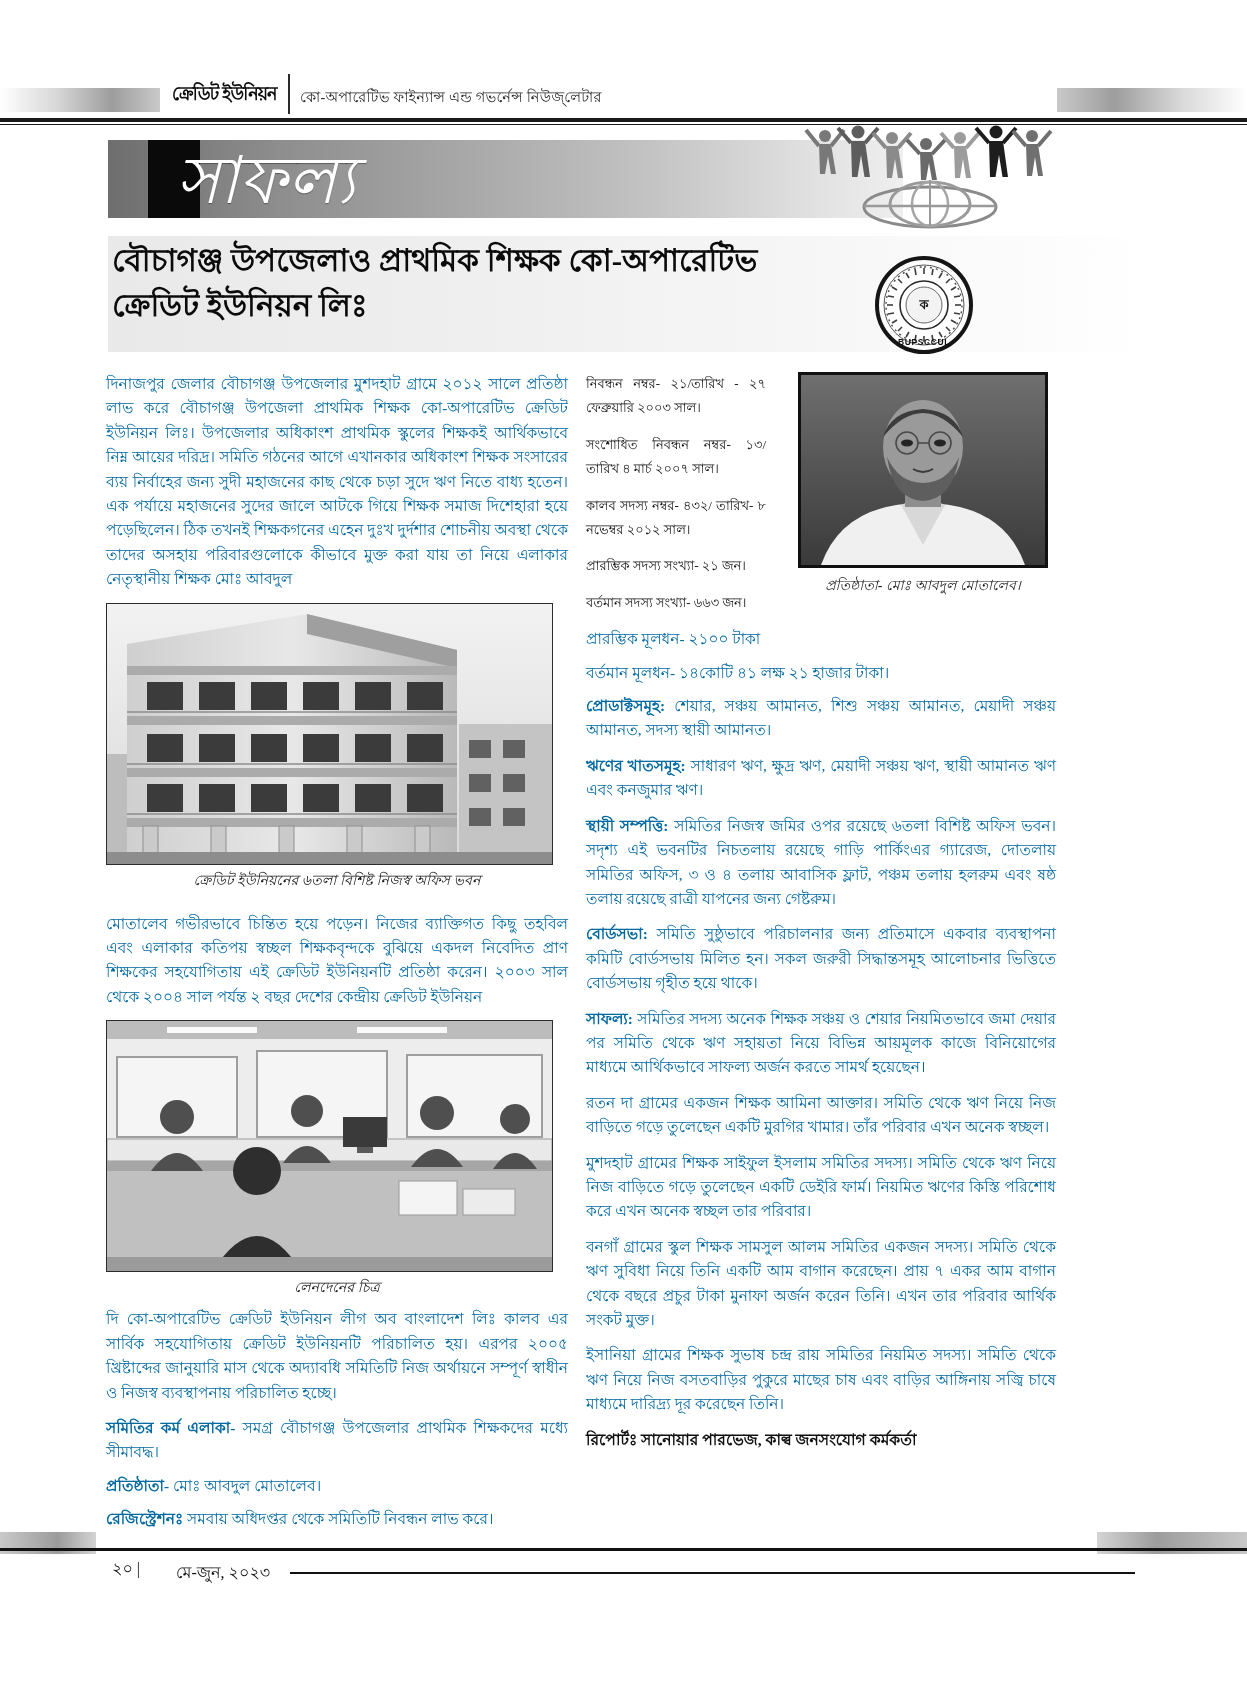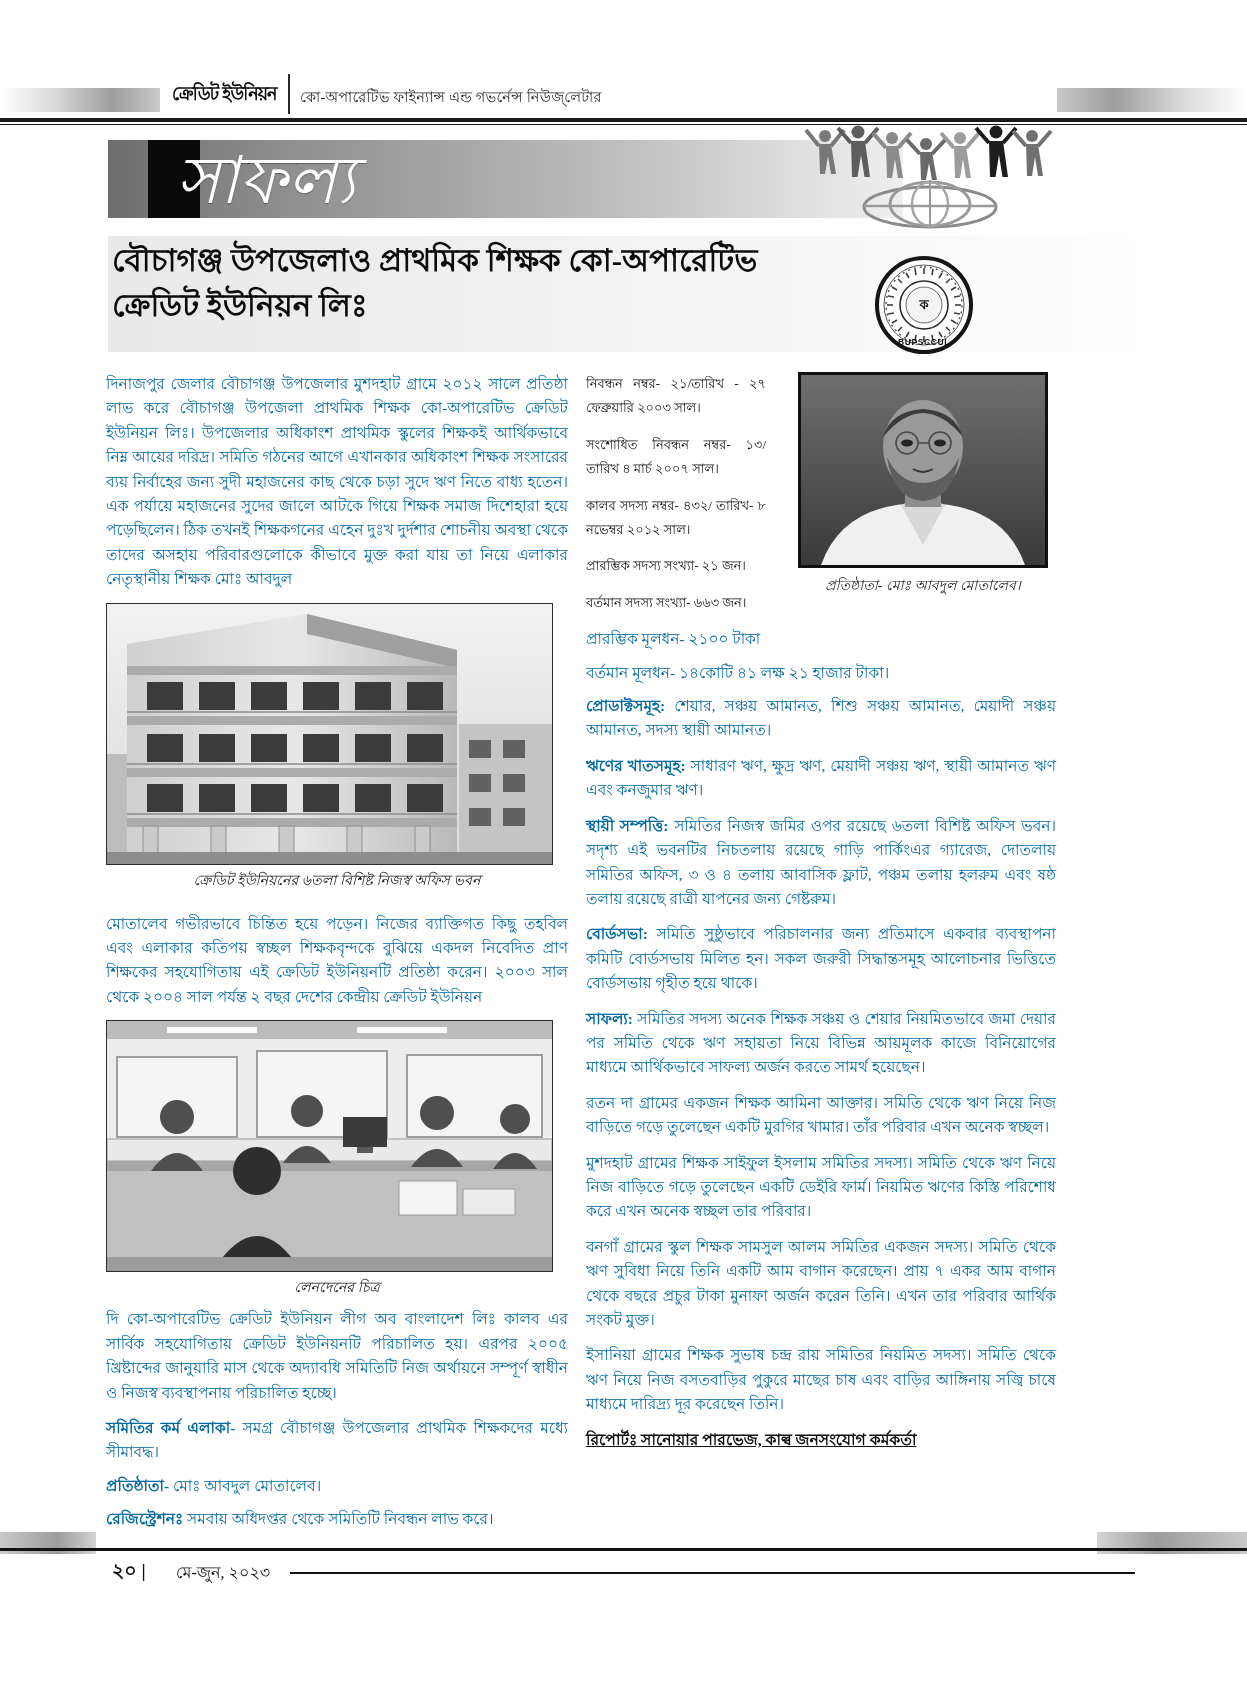--- a/index.html
+++ b/index.html
@@ -78,25 +78,25 @@
   
   .ph-building{width:445px;height:260px;border:1px solid #2c2c2c;overflow:hidden;background:#c8c8c8;}
   .ph-counter{width:445px;height:250px;border:1px solid #2c2c2c;overflow:hidden;background:#c8c8c8;}
 
   
   .foot-rule{position:absolute;left:0;right:0;top:1548px;height:3px;background:#111;}
   .foot-bar-left{position:absolute;left:0;top:1532px;width:96px;height:22px;
     background:linear-gradient(90deg,#c9c9c9,#9c9c9c 60%,#d4d4d4);}
   .foot-bar-right{position:absolute;right:0;top:1532px;width:150px;height:22px;
     background:linear-gradient(270deg,#c9c9c9,#9c9c9c 60%,#d4d4d4);}
-  .pageno{position:absolute;left:112px;top:1556px;font-size:19px;font-weight:bold;color:#111;}
+  .pageno{position:absolute;left:112px;top:1556px;font-size:16px;font-weight:normal;color:#111;}
   .issue{position:absolute;left:176px;top:1560px;font-size:16px;color:#111;text-align:right;}
   .foot-line{position:absolute;left:290px;right:112px;top:1572px;height:2px;background:#111;}
 
-  .byline{font-weight:bold;font-size:15.6px;margin-top:6px;text-decoration:underline;}
+  .byline{font-weight:bold;font-size:15.6px;margin-top:6px;}
 </style>
 </head>
 <body>
 
 <div class="page">
 
   <div class="masthead">
     <div class="mast-bar-left"></div>
     <div class="mast-bar-right"></div>
   </div>

